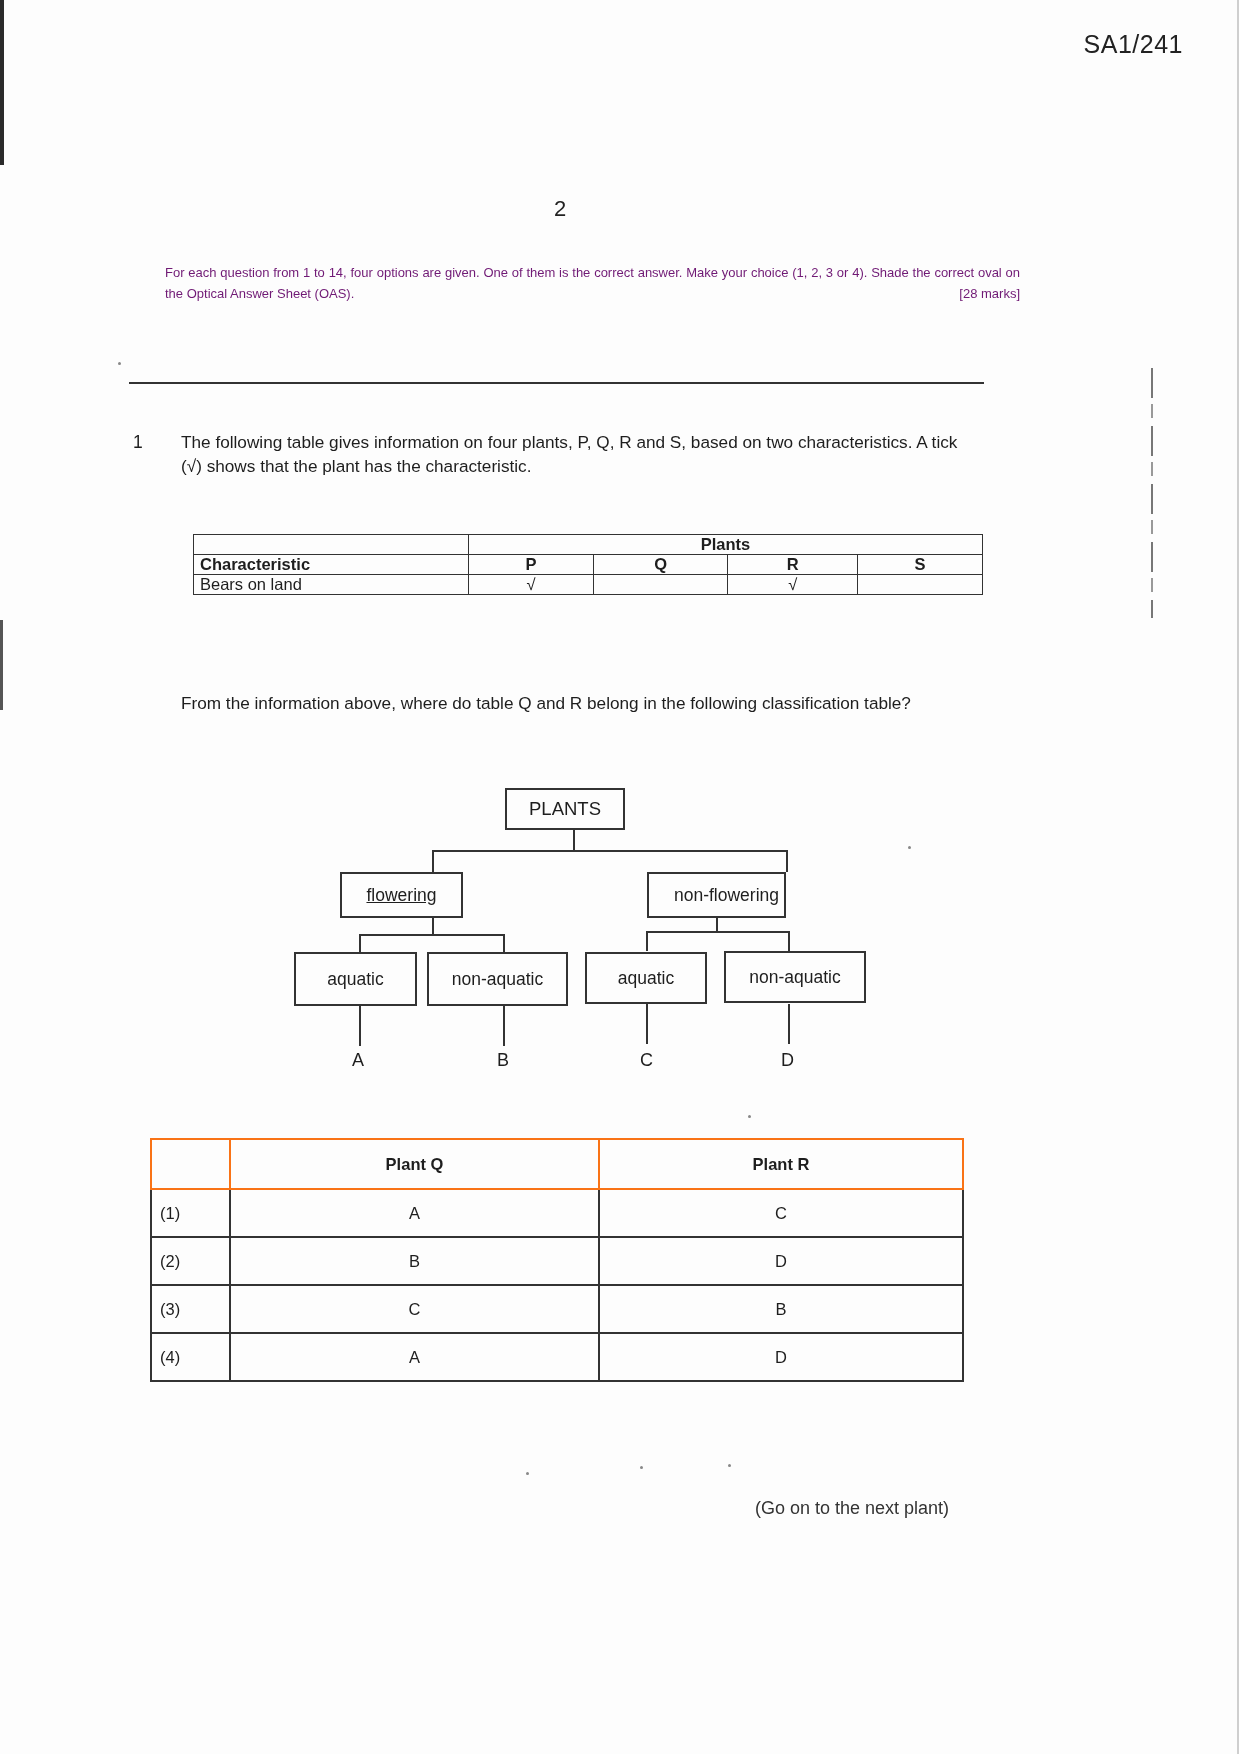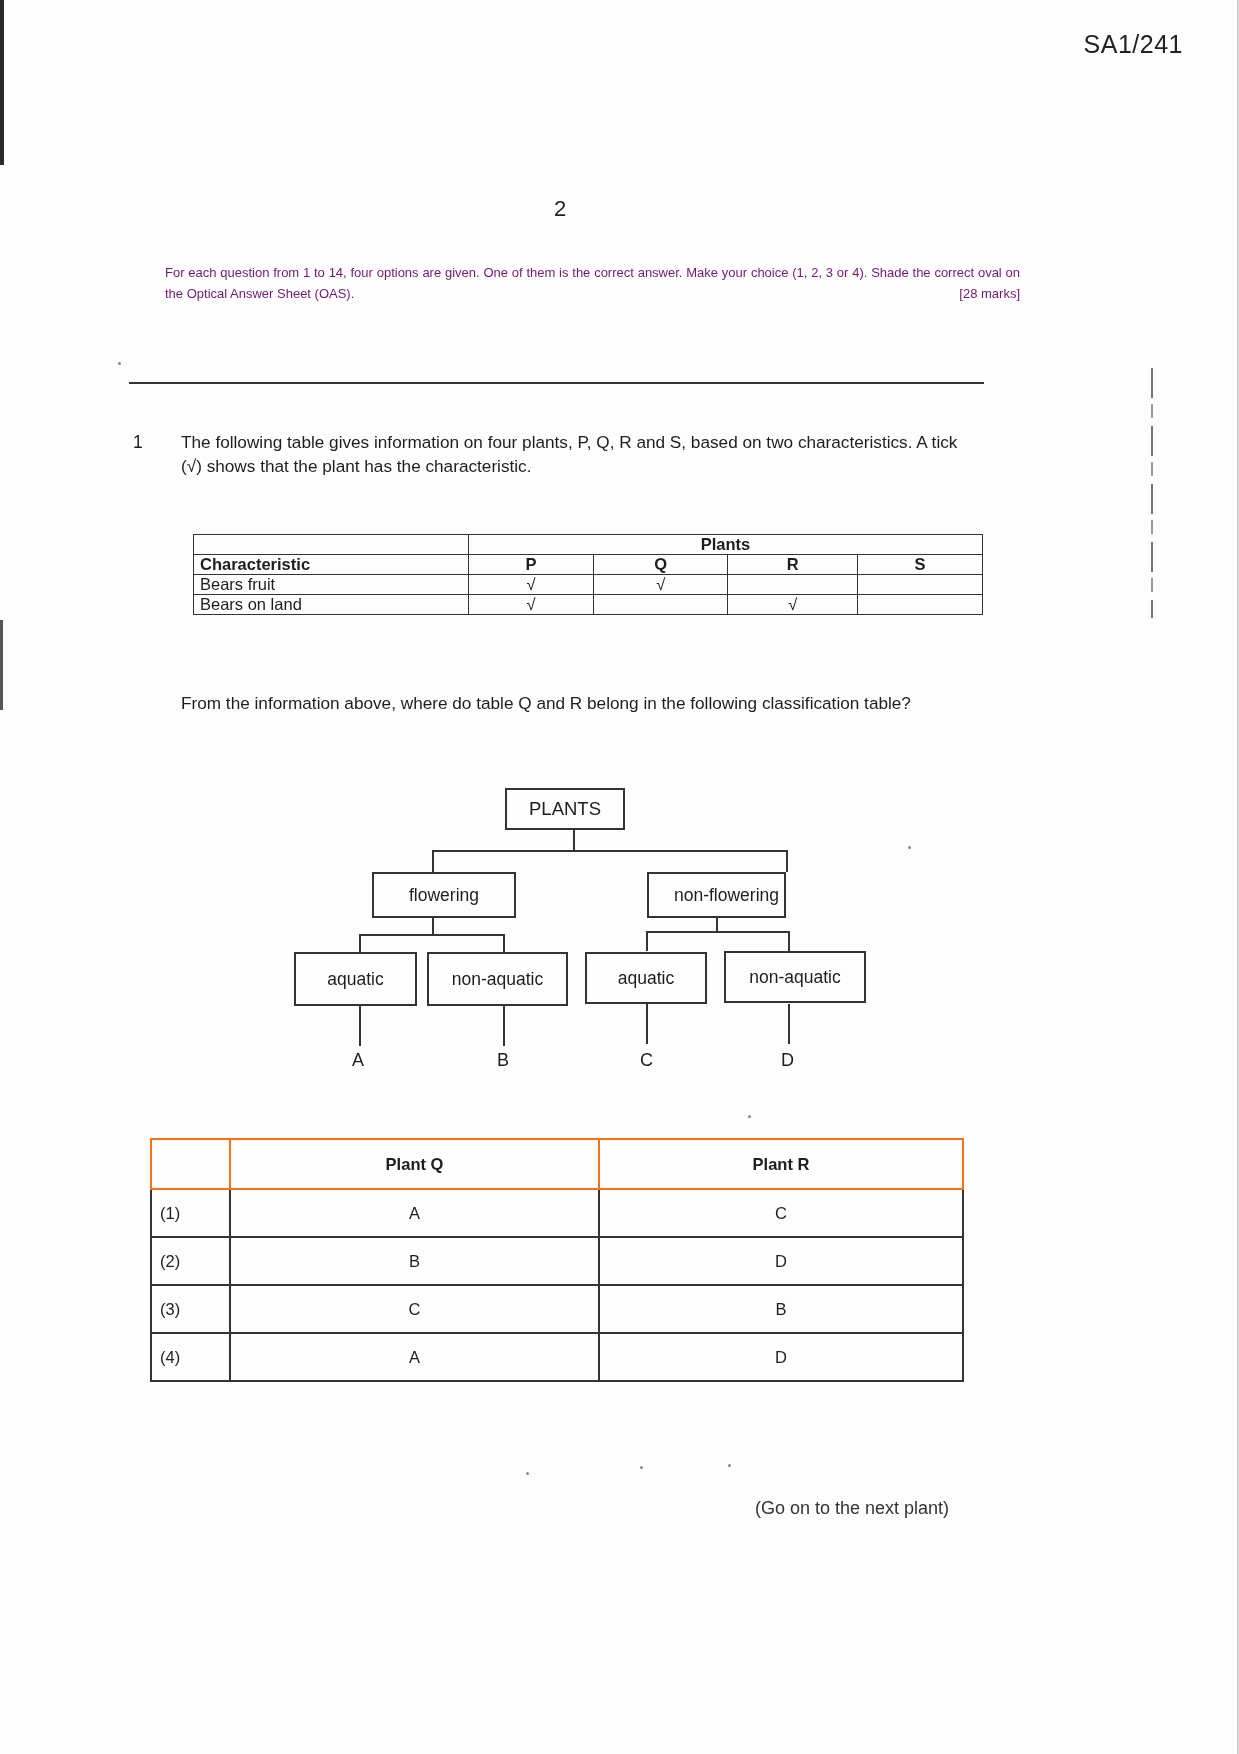--- a/index.html
+++ b/index.html
@@ -109,27 +109,20 @@
     <td class="c bold" colspan="4">Plants</td>
   </tr>
   <tr>
     <td class="col0 bold">Characteristic</td>
     <td class="c bold">P</td>
     <td class="c bold">Q</td>
     <td class="c bold">R</td>
     <td class="c bold">S</td>
   </tr>
   <tr>
-    <td class="col0">Bears fruit</td>
-    <td class="c">√</td>
-    <td class="c">√</td>
-    <td class="c"></td>
-    <td class="c"></td>
-  </tr>
-  <tr>
     <td class="col0">Bears on land</td>
     <td class="c">√</td>
     <td class="c"></td>
     <td class="c">√</td>
     <td class="c"></td>
   </tr>
 </tbody>
   </table>
 
 <div class="q-text2">From the information above, where do table Q and R belong in the following classification table?</div>
@@ -151,21 +144,21 @@
   <div class="line" style="left:646px; top:931px; width:2px; height:20px;"></div>
   <div class="line" style="left:788px; top:931px; width:2px; height:20px;"></div>
 
   <div class="line" style="left:359px; top:1006px; width:2px; height:40px;"></div>
   <div class="line" style="left:503px; top:1006px; width:2px; height:40px;"></div>
   <div class="line" style="left:646px; top:1004px; width:2px; height:40px;"></div>
   <div class="line" style="left:788px; top:1004px; width:2px; height:40px;"></div>
 
   <div class="node" style="left:505px; top:788px; width:120px; height:42px; font-size:18.5px;">PLANTS</div>
 
-  <div class="node" style="left:372px; top:872px; width:144px; height:46px;">flowering</div>
+  <div class="node" style="left:340px; top:872px; width:123px; height:46px;text-decoration:underline;">flowering</div>
   <div class="node" style="left:647px; top:872px; width:139px; height:46px;padding-left:20px;">non-flowering</div>
 
   <div class="node" style="left:294px; top:952px; width:123px; height:54px;">aquatic</div>
   <div class="node" style="left:427px; top:952px; width:141px; height:54px;">non-aquatic</div>
   <div class="node" style="left:585px; top:952px; width:122px; height:52px;">aquatic</div>
   <div class="node" style="left:724px; top:951px; width:142px; height:52px;">non-aquatic</div>
 
   <div class="leaf-label" style="left:352px; top:1050px;">A</div>
   <div class="leaf-label" style="left:497px; top:1050px;">B</div>
   <div class="leaf-label" style="left:640px; top:1050px;">C</div>

